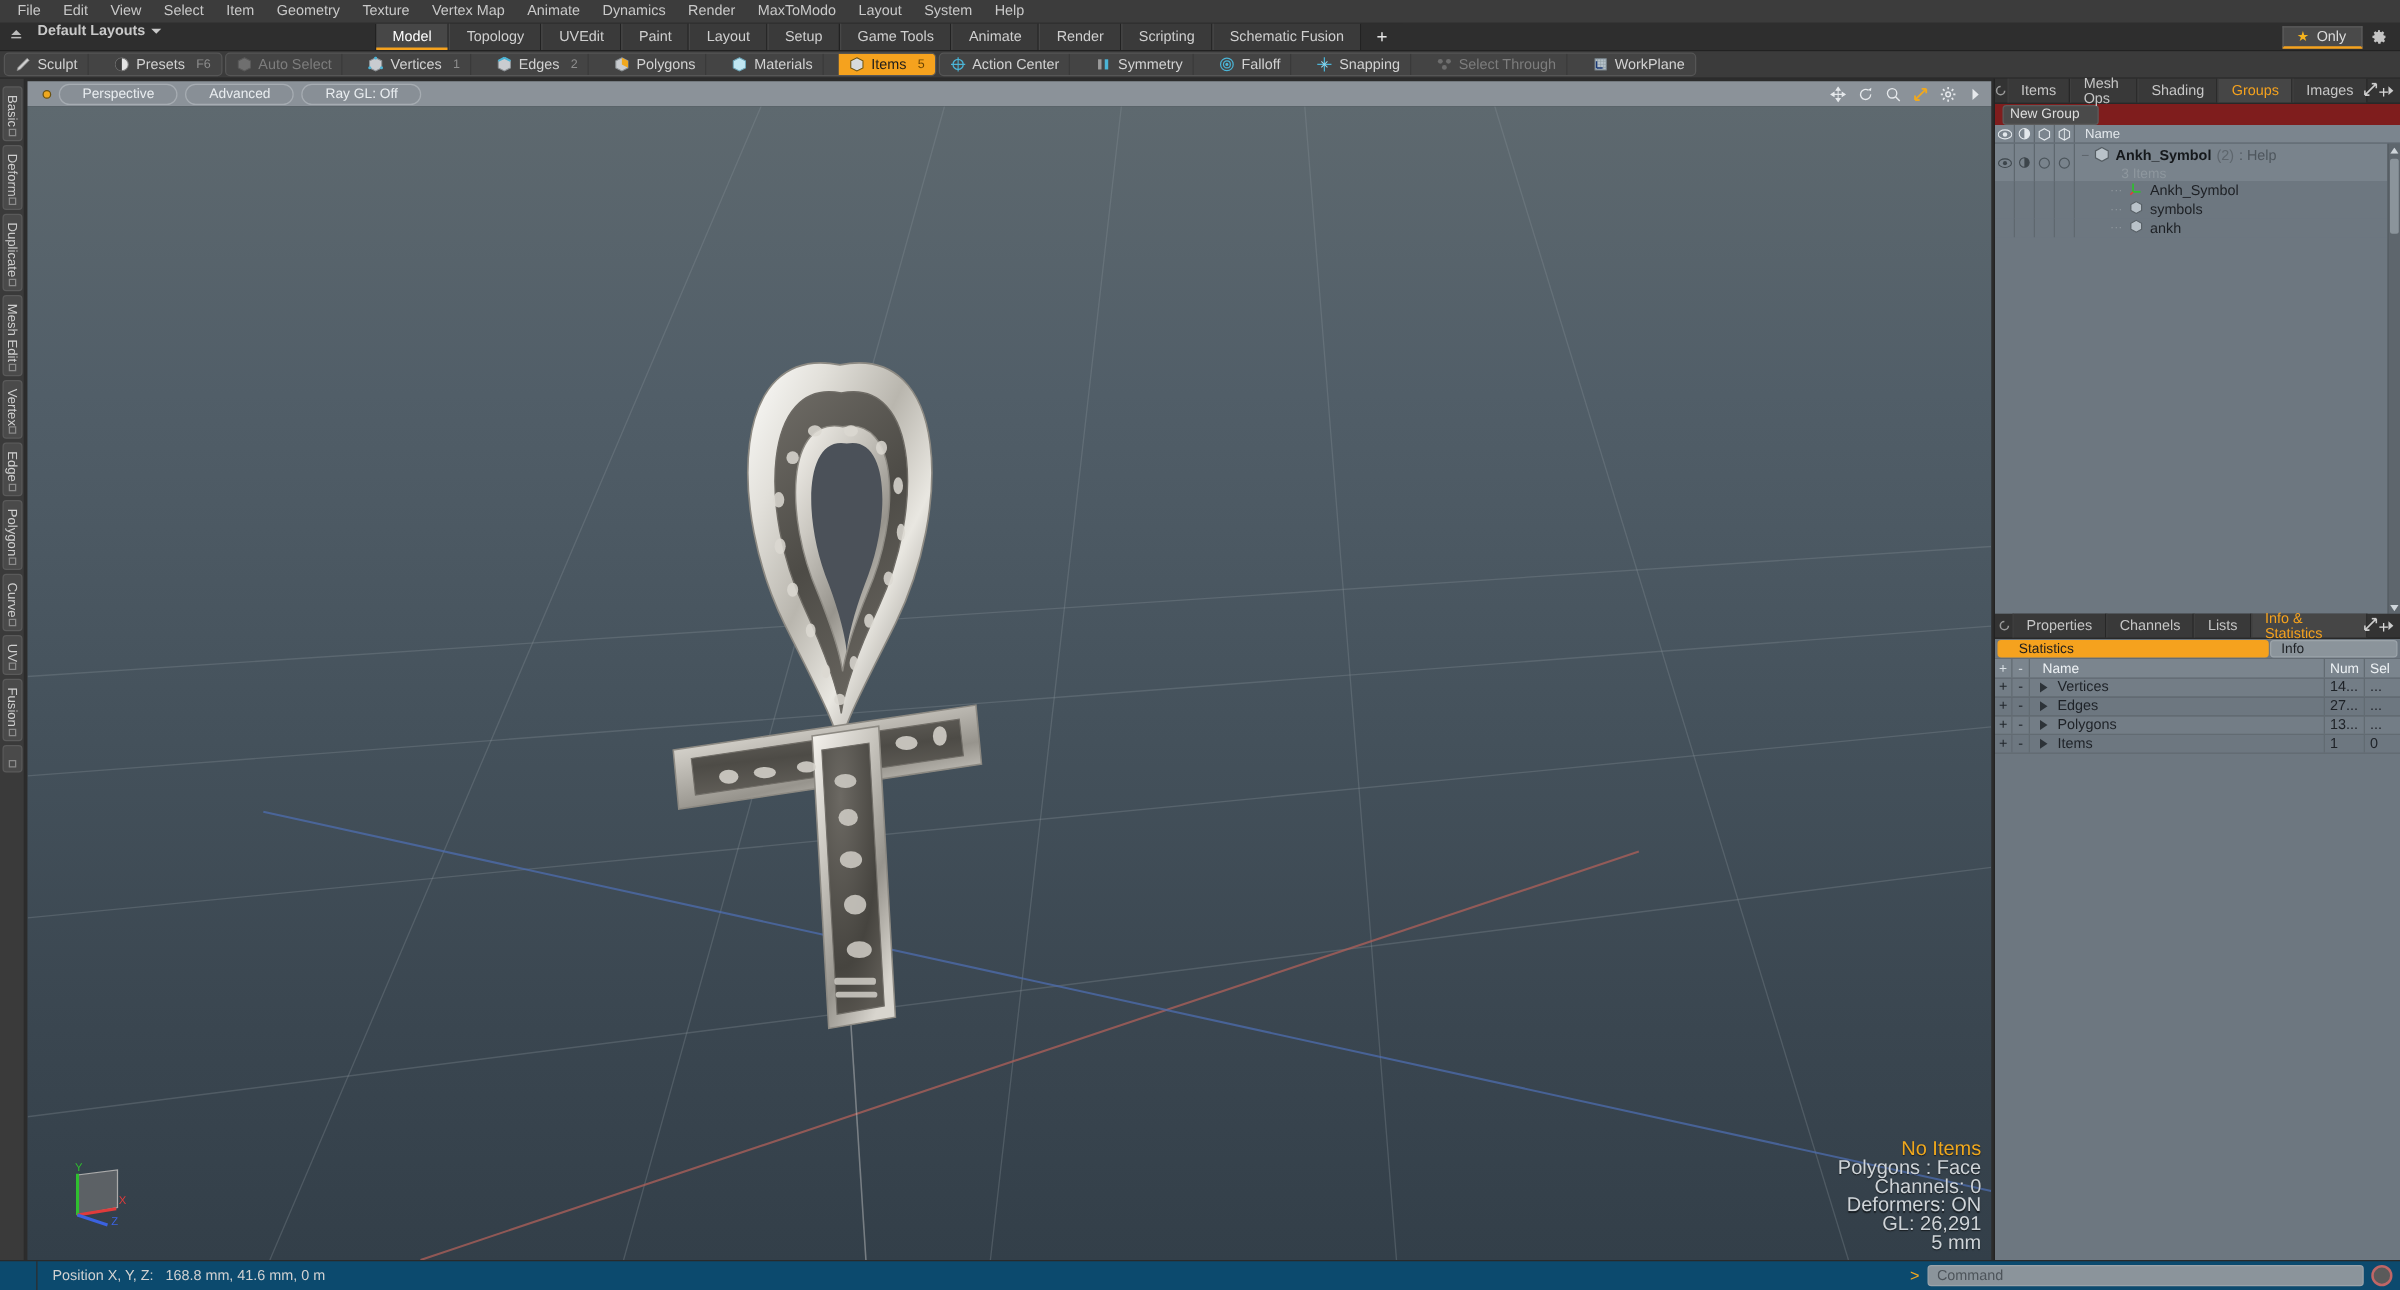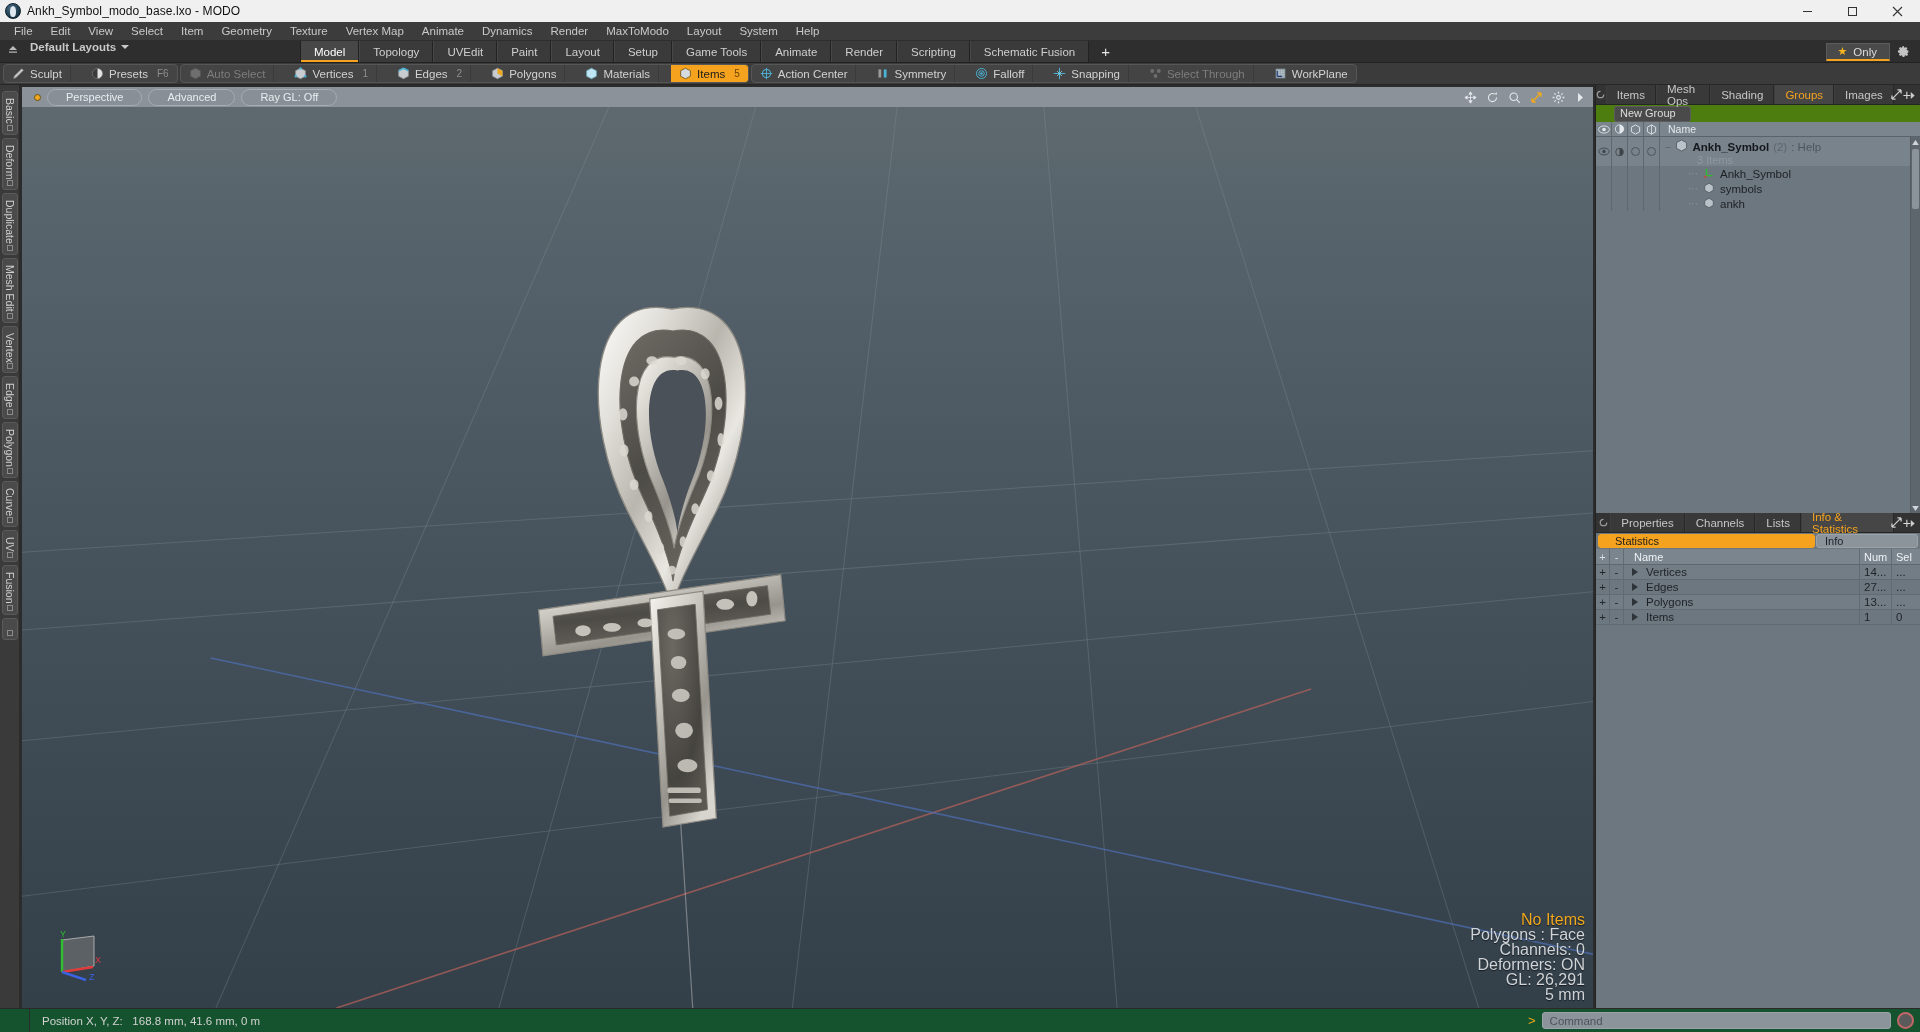--- a/index.html
+++ b/index.html
@@ -144,21 +144,21 @@
   .pt-lead svg{fill:#9a9a9a;}
   .ptab{
     font-size:11.5px; color:#c6c6c6; padding:0 10px; display:flex; align-items:center;
     border-left:1px solid #3f3f3f; border-right:1px solid #272727; background:#393939;
   }
   .ptab.active{ background:#464646; color:#f5a21e; }
   .ptab.plus{ background:transparent; border:none; color:#d8d8d8; font-size:14px; padding:0 9px;}
   .pt-right{ position:absolute; right:4px; top:0; height:20px; display:flex;align-items:center; gap:7px;}
   .pt-right svg{ fill:#cccccc; }
 
-  .newgroup-row{ height:17px; background:#4d7c0f; display:flex; align-items:center; padding-left:18px;}
+  .newgroup-row{ height:17px; background:#7f1d1d; display:flex; align-items:center; padding-left:6px;}
   .newgroup-btn{
     font-size:11px; color:#ddd; background:#4a4a4a; border:1px solid #5c5c5c; border-radius:3px;
     padding:0px 14px 1px 5px; line-height:13px;
   }
 
   .tree{ flex:1; background:#6d7780; display:flex; flex-direction:column; min-height:0; }
   .tree-head{
     height:15px; display:flex; align-items:stretch; background:#7b858e;
     border-bottom:1px solid #5a636b; font-size:10.5px; color:#e4e9ed;
   }
@@ -205,62 +205,41 @@
   .srow:nth-child(even){ background:#737d86;}
   .sr-pm{ width:14px; display:flex;align-items:center;justify-content:center; border-right:1px solid #626b72; color:#21262b;}
   .sr-name{ flex:1; display:flex;align-items:center; gap:8px; padding-left:8px; border-right:1px solid #626b72;}
   .sr-num{ width:32px; display:flex;align-items:center; padding-left:4px; border-right:1px solid #626b72;}
   .sr-sel{ width:28px; display:flex;align-items:center; padding-left:4px;}
   .tri{ width:0;height:0;border-top:4px solid transparent;border-bottom:4px solid transparent;border-left:6px solid #2d3338;}
   .stat-fill{ flex:1; background:#6d7780; }
 
   
   .statusbar{
-    height:24px; flex:0 0 24px; background:#14532d; display:flex; align-items:center;
+    height:24px; flex:0 0 24px; background:#0c4a6e; display:flex; align-items:center;
     border-top:1px solid #2a2a2a;
   }
   .sb-left{ width:30px; height:24px; border-right:1px solid #2c2c2c;}
   .sb-pos{ font-size:11.5px; color:#d2d2d2; padding-left:12px; }
   .sb-spacer{ flex:1; }
   .sb-cmdwrap{ width:392px; display:flex; align-items:center; gap:6px; padding-right:6px;}
   .sb-prompt{ color:#f0a81e; font-size:13px; }
   .cmd-input{
     flex:1; height:17px; background:#8b949b; border:1px solid #9ba3a9; border-radius:3px;
     font-size:11.5px; color:#2a2f34; padding:0 7px; font-family:"Liberation Sans", sans-serif;
     outline:none;
   }
   .cmd-input::placeholder{ color:#4d545a; }
   .rec-btn{ width:17px;height:17px;border-radius:50%; border:2px solid #c06666; background:#5a5a5a; flex:0 0 17px;}
 </style>
 </head>
 <body>
 
 <div class="app">
 
-  <div class="titlebar">
-    <div class="app-icon"></div>
-    <div class="title">Ankh_Symbol_modo_base.lxo - MODO</div>
-    <div class="winbtns">
-      <div class="winbtn">
-        <svg width="11" height="11" viewBox="0 0 11 11">
-            <rect x="1" y="5" width="9" height="1" fill="#333"></rect>
-          </svg>
-      </div>
-      <div class="winbtn">
-        <svg width="11" height="11" viewBox="0 0 11 11">
-            <rect x="1.5" y="1.5" width="8" height="8" fill="none" stroke="#333" stroke-width="1"></rect>
-          </svg>
-      </div>
-      <div class="winbtn close">
-        <svg width="11" height="11" viewBox="0 0 11 11">
-            <path d="M1 1 L10 10 M10 1 L1 10" stroke="#333" stroke-width="1.1" fill="none"></path>
-          </svg>
-      </div>
-    </div>
-  </div>
 
   <div class="menubar">
     <div class="mi">File</div>
     <div class="mi">Edit</div>
     <div class="mi">View</div>
     <div class="mi">Select</div>
     <div class="mi">Item</div>
     <div class="mi">Geometry</div>
     <div class="mi">Texture</div>
     <div class="mi">Vertex Map</div>

